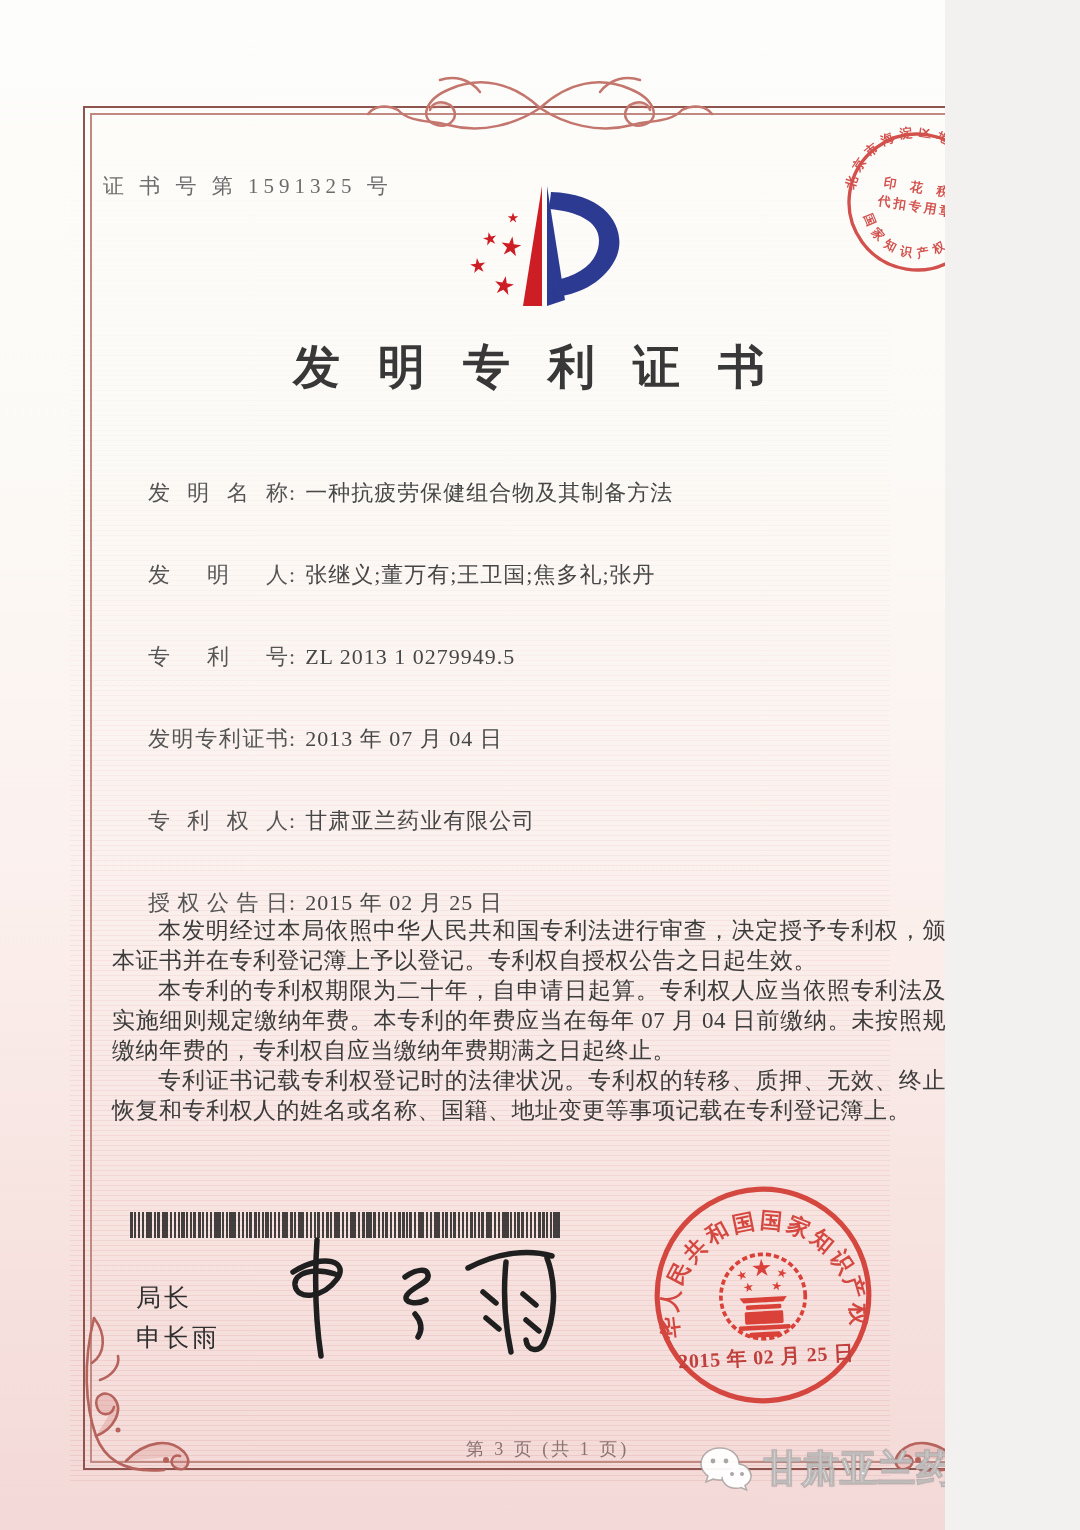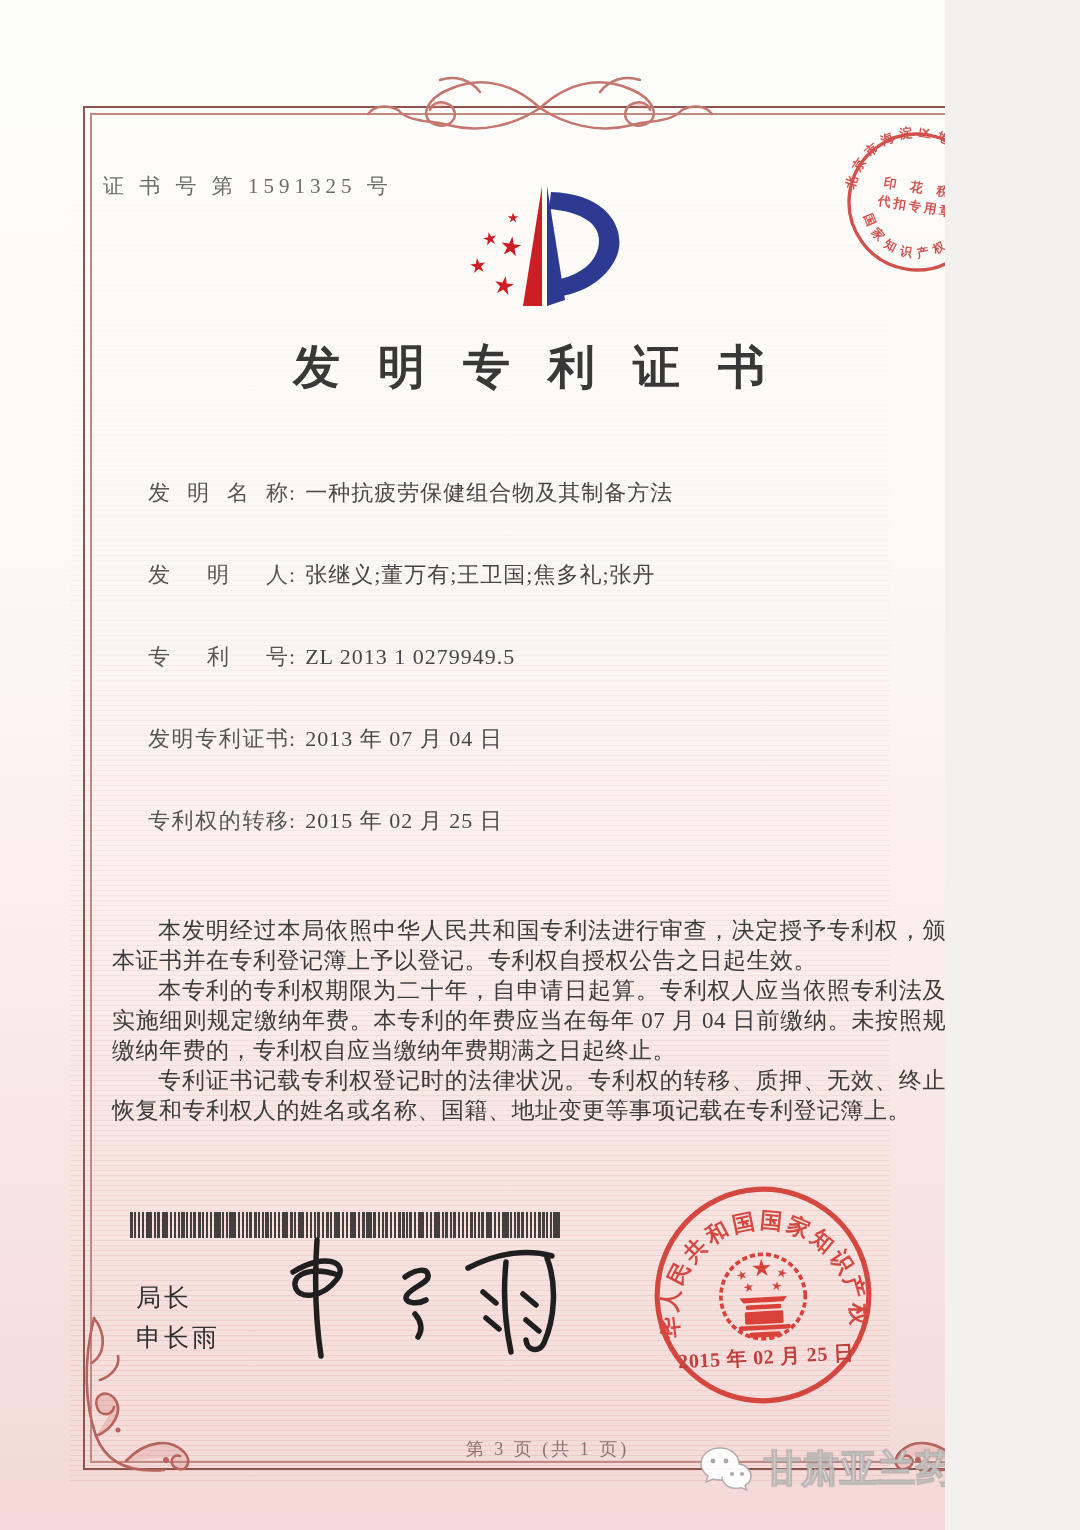--- a/index.html
+++ b/index.html
@@ -171,21 +171,24 @@
     <div class="frow">
       <span class="flabel">发明人</span><span class="fsep">:</span><span class="fvalue">张继义;董万有;王卫国;焦多礼;张丹</span>
     </div>
     <div class="frow">
       <span class="flabel">专利号</span><span class="fsep">:</span><span class="fvalue">ZL 2013 1 0279949.5</span>
     </div>
     <div class="frow">
       <span class="flabel">发明专利证书</span><span class="fsep">:</span><span class="fvalue">2013 年 07 月 04 日</span>
     </div>
     <div class="frow">
-      <span class="flabel">专利权的转移</span><span class="fsep">:</span><span class="fvalue">2015 年 02 月 25 日</span>
+      <span class="flabel">专利权人</span><span class="fsep">:</span><span class="fvalue">甘肃亚兰药业有限公司</span>
+    </div>
+    <div class="frow">
+      <span class="flabel">授权公告日</span><span class="fsep">:</span><span class="fvalue">2015 年 02 月 25 日</span>
     </div>
   </div>
 
   <div class="body-text">
     <p>本发明经过本局依照中华人民共和国专利法进行审查，决定授予专利权，颁发本证书并在专利登记簿上予以登记。专利权自授权公告之日起生效。</p>
     <p>本专利的专利权期限为二十年，自申请日起算。专利权人应当依照专利法及其实施细则规定缴纳年费。本专利的年费应当在每年 07 月 04 日前缴纳。未按照规定缴纳年费的，专利权自应当缴纳年费期满之日起终止。</p>
     <p>专利证书记载专利权登记时的法律状况。专利权的转移、质押、无效、终止、恢复和专利权人的姓名或名称、国籍、地址变更等事项记载在专利登记簿上。</p>
   </div>
 
   <div class="barcode"></div>

